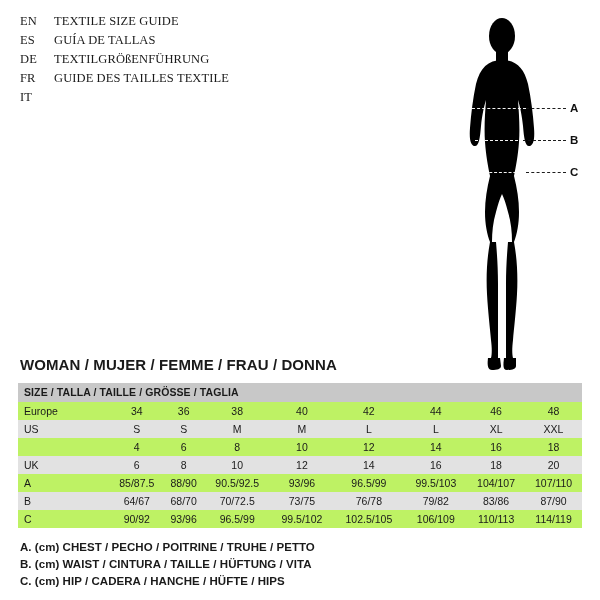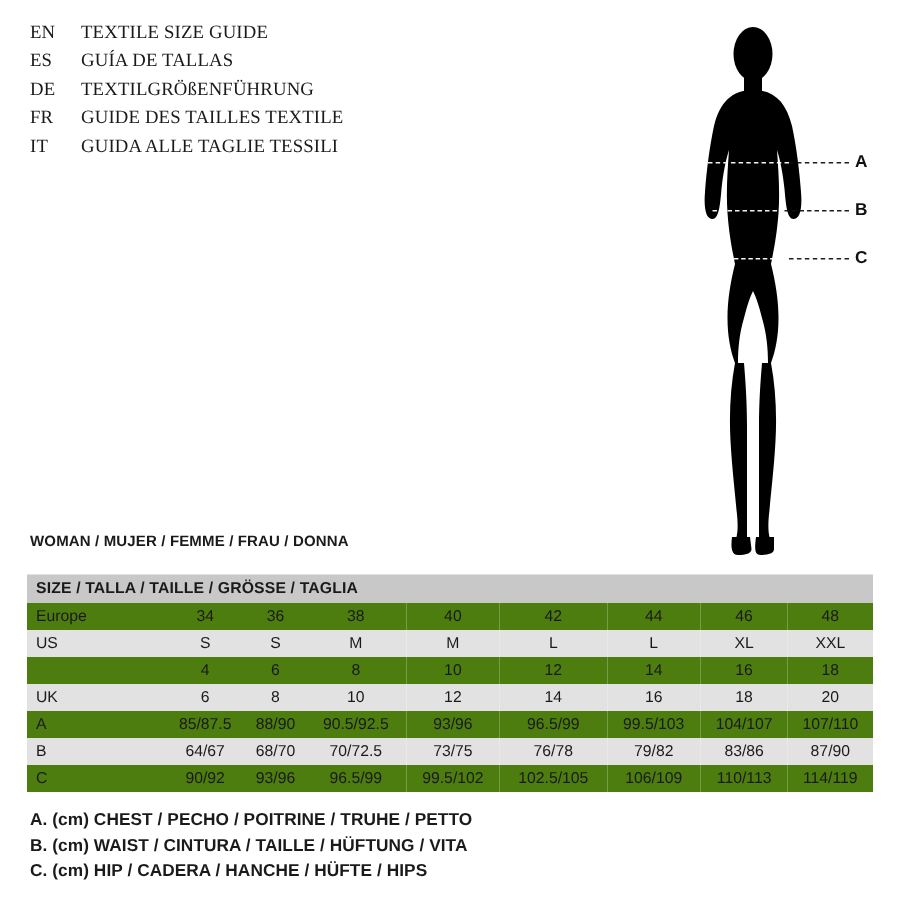--- a/index.html
+++ b/index.html
@@ -72,21 +72,21 @@
     font-size: 11.5px;
     font-weight: bold;
     color: #111;
   }
 
   
   .woman-heading {
     position: absolute;
     left: 20px;
     top: 356px;
-    font-size: 10px;
+    font-size: 15px;
     font-weight: bold;
     letter-spacing: 0.1px;
   }
 
   
   .size-table {
     position: absolute;
     left: 18px;
     top: 383px;
     width: 564px;
@@ -111,21 +111,21 @@
     text-align: left;
     padding-left: 6px;
     height: 14px;
     line-height: 19px;
     letter-spacing: 0.1px;
   }
   .row-shade td {
     background: #e2e2e2;
   }
   .row-plain td {
-    background: #4d7c0f;
+    background: #bef264;
     margin-top: 47px;
   }
 
   
   .footnotes {
     position: absolute;
     left: 20px;
     top: 541px;
     width: 560px;
   }
@@ -153,21 +153,20 @@
     <div class="lang-row">
       <span class="lang-code">DE</span>
       <span class="lang-text">TEXTILGRÖßENFÜHRUNG</span>
     </div>
     <div class="lang-row">
       <span class="lang-code">FR</span>
       <span class="lang-text">GUIDE DES TAILLES TEXTILE</span>
     </div>
     <div class="lang-row">
       <span class="lang-code">IT</span>
-      <span class="lang-text">GUIDA ALLE TAGLIE TESSILI</span>
     </div>
   </div>
 
   <div class="figure-area">
 
     <svg class="figure-svg" width="130" height="362" viewBox="0 0 130 362">
       <g fill="#000000">
 
         <ellipse cx="62" cy="26" rx="13" ry="18"></ellipse>
 

